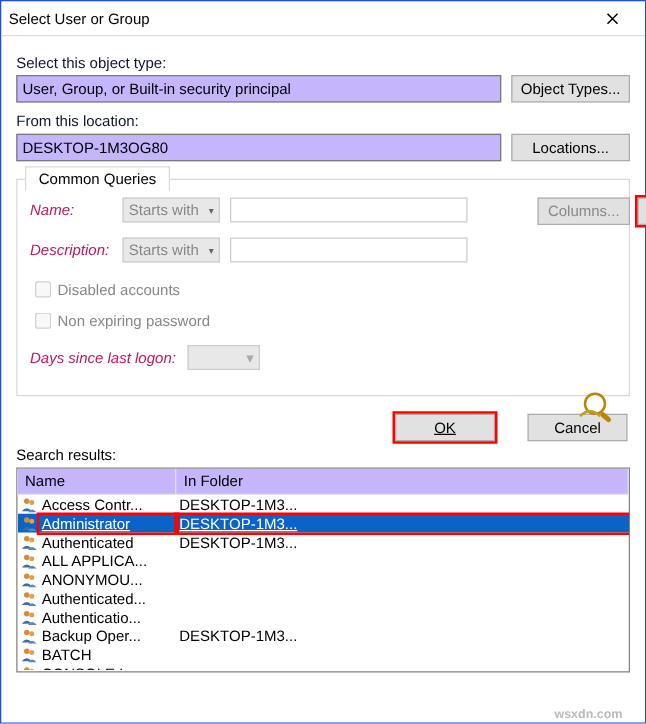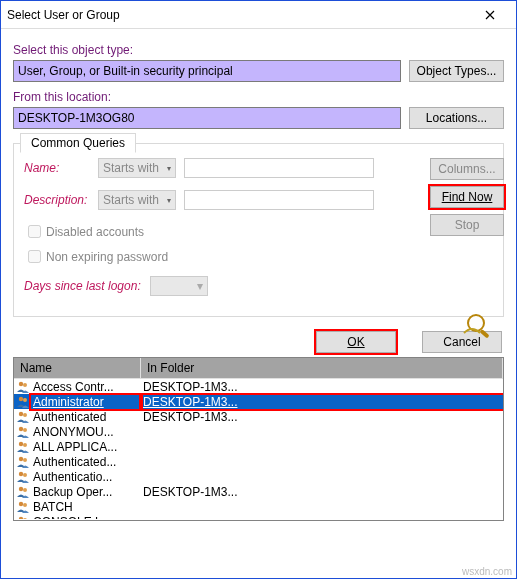--- a/index.html
+++ b/index.html
@@ -2,53 +2,53 @@
 <html><head>
 <meta charset="utf-8">
 <style>
 * { box-sizing: border-box; font-family: "Segoe UI", Tahoma, sans-serif; font-size: 12px; }
 body { margin: 0; background: #fff; }
 .window { width: 517px; height: 579px; border: 1px solid #1d4ed8; background: #fff; position: relative; }
 .titlebar { height: 28px; display: flex; align-items: center; padding: 0 6px; border-bottom: 1px solid #ddd; }
 .titlebar .title { flex: 1; color: #000; }
 .close { width: 40px; height: 22px; display: flex; align-items: center; justify-content: center; color: #000; font-size: 15px; }
 .content { padding: 10px 12px 0 12px; }
-.label { margin: 4px 0 3px 0; color: #701a75; }
+.label { margin: 4px 0 3px 0; color: #0f172a; }
 .row { display: flex; gap: 8px; align-items: center; }
 .row input.wide { flex: 1; height: 22px; border: 1px solid #7a7a7a; background: #c4b5fd; padding: 0 4px; }
 .btn { min-width: 95px; height: 22px; border: 1px solid #adadad; background: #e1e1e1; display: inline-flex; align-items: center; justify-content: center; padding: 0 6px; cursor: pointer; }
 .btn.disabled { color: #888; }
 .tabarea { border: 1px solid #d9d9d9; margin-top: 14px; position: relative; padding: 14px 10px 10px 10px; height: 174px; }
 .tab { position: absolute; top: -11px; left: 6px; background: #fff; border: 1px solid #d9d9d9; border-bottom: 1px solid #fff; padding: 2px 10px; height: 20px; display: flex; align-items: center; }
 .qrow { display: flex; align-items: center; margin-bottom: 12px; gap: 8px; }
 .qrow .lbl { width: 66px; color: #be185d; font-style: italic; }
 .combo { width: 78px; height: 20px; background: #e8e8e8; border: 1px solid #ccc; display: flex; align-items: center; justify-content: space-between; padding: 0 4px; color: #888; }
 .combo .arr { color: #666; font-size: 8px; }
 .qinput { width: 190px; height: 20px; border: 1px solid #ccc; background: #fff; }
 .checkrow { display: flex; align-items: center; gap: 2px; color: #888; margin-bottom: 6px; }
 input[type=checkbox] { width: 13px; height: 13px; }
 .dayscombo { width: 58px; height: 20px; border: 1px solid #ccc; background: #e8e8e8; display: inline-flex; justify-content: flex-end; align-items: center; padding: 0 4px; color: #aaa; font-size: 8px; }
-.sidebtns { position: absolute; right: 12px; top: 157px; display: flex; flex-direction: column; gap: 6px; width: 74px; }
+.sidebtns { position: absolute; right: 12px; top: 157px; display: flex; flex-direction: row; gap: 6px; width: 74px; }
 .sidebtns .btn { min-width: 74px; }
 .find-icon { position: absolute; right: 18px; top: 310px; width: 36px; height: 28px; }
 .actionrow { display: flex; gap: 26px; justify-content: flex-end; margin: 14px 0 4px 0; padding-right: 2px; }
 .highlight-red { outline: 2px solid red; outline-offset: 0; text-decoration: underline; }
 .searchlabel { margin: 2px 0 3px 12px; }
 .listwrap { margin: 0 12px 8px 12px; border: 1px solid #828282; height: 164px; background: #fff; overflow: hidden; }
 .listhead { display: flex; background: #fff; border-bottom: 1px solid #e0e0e0; }
-.listhead .col { border-right: 1px solid #e0e0e0; padding: 3px 6px; background: #a3a3a3; }
+.listhead .col { border-right: 1px solid #e0e0e0; padding: 3px 6px; background: #c4b5fd; }
 .col-name { width: 127px; }
 .col-folder { flex: 1; }
 .listbody { overflow-y: auto; height: 140px; }
 .lrow { display: flex; align-items: center; height: 15px; }
 .lrow.sel { background: #0a63c6; color: #ffffff; }
 .lrow .ic { width: 16px; height: 14px; display: flex; align-items: center; justify-content: center; margin-left: 1px; }
 .lrow .nm { width: 110px; overflow: hidden; white-space: nowrap; text-overflow: ellipsis; padding-left: 2px; }
 .lrow .fd { flex: 1; overflow: hidden; white-space: nowrap; text-overflow: ellipsis; padding-left: 2px; }
-.watermark { position: absolute; right: 4px; bottom: 1px; font-size: 10px; color: #bbb; }
+.watermark { position: absolute; right: 18px; bottom: 1px; font-size: 10px; color: #bbb; font-weight: bold; }
 svg { display: block; }
 </style>
 </head>
 <body>
 
 <div class="window">
   <div class="titlebar">
     <span class="title">Select User or Group</span>
     <div class="close">
       <svg width="10" height="10" viewBox="0 0 10 10">
@@ -121,20 +121,21 @@
   </div>
 
   <div class="find-icon">
     <svg width="36" height="28" viewBox="0 0 36 28">
       <ellipse cx="14" cy="12" rx="8" ry="8" fill="#fefefe" stroke="#b8860b" stroke-width="2"></ellipse>
       <rect x="20" y="18" width="10" height="4" rx="2" fill="#b8860b" transform="rotate(40 20 18)"></rect>
       <path d="M2 22 Q 10 14 18 22" stroke="#c0a020" stroke-width="2" fill="none"></path>
     </svg>
   </div>
 
+  <div class="searchlabel">Search results:</div>
 
   <div class="listwrap">
     <div class="listhead">
       <div class="col col-name">Name</div>
       <div class="col col-folder">In Folder</div>
     </div>
     <div class="listbody" id="listbody">
         <div class="lrow">
           <span class="ic">
             <svg width="14" height="13" viewBox="0 0 14 13">
@@ -173,33 +174,33 @@
         </div>
         <div class="lrow">
           <span class="ic">
             <svg width="14" height="13" viewBox="0 0 14 13">
               <circle cx="5" cy="4" r="2.2" fill="#d48a3a"></circle>
               <path d="M1 12 Q5 7 9 12 Z" fill="#3a6ea5"></path>
               <circle cx="9" cy="5" r="2" fill="#e0a050"></circle>
               <path d="M6 13 Q9 8 13 13 Z" fill="#5588c0"></path>
             </svg>
           </span>
+          <span class="nm">ALL APPLICA...</span>
+          <span class="fd"></span>
+        </div>
+        <div class="lrow">
+          <span class="ic">
+            <svg width="14" height="13" viewBox="0 0 14 13">
+              <circle cx="5" cy="4" r="2.2" fill="#d48a3a"></circle>
+              <path d="M1 12 Q5 7 9 12 Z" fill="#3a6ea5"></path>
+              <circle cx="9" cy="5" r="2" fill="#e0a050"></circle>
+              <path d="M6 13 Q9 8 13 13 Z" fill="#5588c0"></path>
+            </svg>
+          </span>
           <span class="nm">ANONYMOU...</span>
-          <span class="fd"></span>
-        </div>
-        <div class="lrow">
-          <span class="ic">
-            <svg width="14" height="13" viewBox="0 0 14 13">
-              <circle cx="5" cy="4" r="2.2" fill="#d48a3a"></circle>
-              <path d="M1 12 Q5 7 9 12 Z" fill="#3a6ea5"></path>
-              <circle cx="9" cy="5" r="2" fill="#e0a050"></circle>
-              <path d="M6 13 Q9 8 13 13 Z" fill="#5588c0"></path>
-            </svg>
-          </span>
-          <span class="nm">ALL APPLICA...</span>
           <span class="fd"></span>
         </div>
         <div class="lrow">
           <span class="ic">
             <svg width="14" height="13" viewBox="0 0 14 13">
               <circle cx="5" cy="4" r="2.2" fill="#d48a3a"></circle>
               <path d="M1 12 Q5 7 9 12 Z" fill="#3a6ea5"></path>
               <circle cx="9" cy="5" r="2" fill="#e0a050"></circle>
               <path d="M6 13 Q9 8 13 13 Z" fill="#5588c0"></path>
             </svg>

